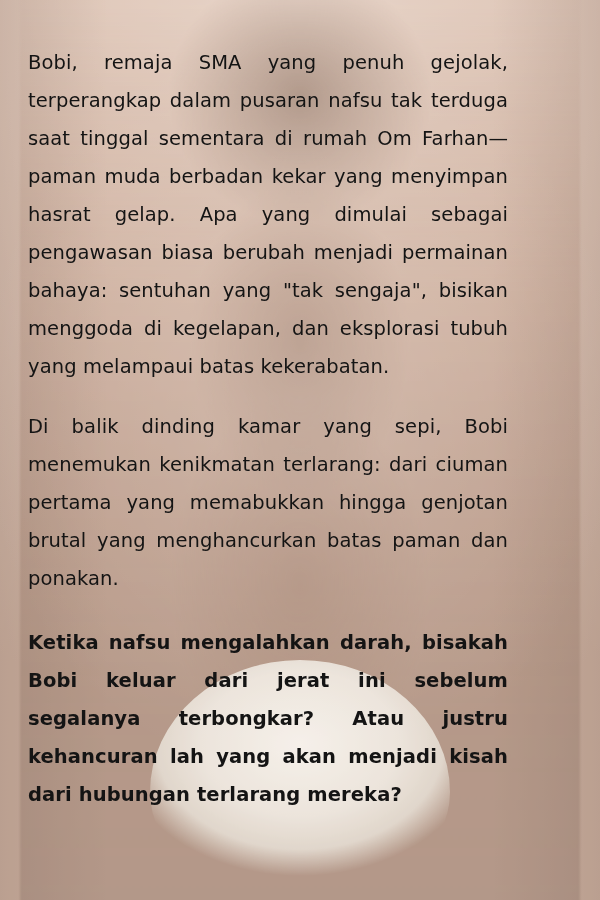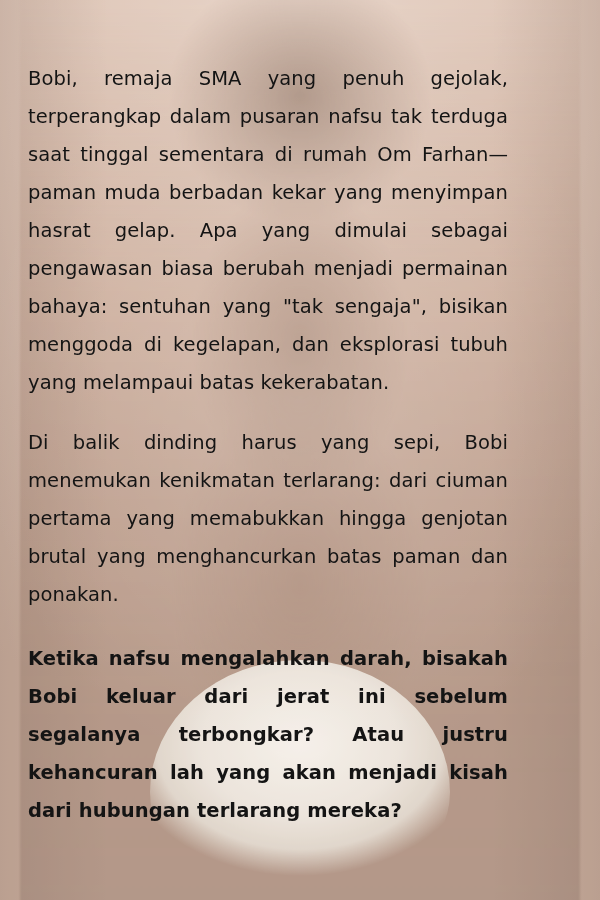--- a/index.html
+++ b/index.html
@@ -69,21 +69,21 @@
   }
 
   
   .content {
     position: absolute;
     left: 0;
     top: 0;
     width: 536px;
     height: 900px;
     box-sizing: border-box;
-    padding: 60px 28px 30px 28px;
+    padding: 44px 28px 30px 28px;
   }
 
   p {
     margin: 0 0 22px 0;
     color: #141414;
     font-size: 19.5px;
     line-height: 38px;
     text-align: justify;
     text-justify: inter-word;
     letter-spacing: 0.1px;
@@ -106,19 +106,19 @@
 
   <div class="bg-base"></div>
   <div class="bg-figure"></div>
   <div class="bg-brief"></div>
   <div class="bg-vignette"></div>
   <div class="bg-wash"></div>
 
   <div class="content">
     <p class="para-normal">Bobi, remaja SMA yang penuh gejolak, terperangkap dalam pusaran nafsu tak terduga saat tinggal sementara di rumah Om Farhan—paman muda berbadan kekar yang menyimpan hasrat gelap. Apa yang dimulai sebagai pengawasan biasa berubah menjadi permainan bahaya: sentuhan yang "tak sengaja", bisikan menggoda di kegelapan, dan eksplorasi tubuh yang melampaui batas kekerabatan.</p>
 
-    <p class="para-normal">Di balik dinding harus yang sepi, Bobi menemukan kenikmatan terlarang: dari ciuman pertama yang memabukkan hingga genjotan brutal yang menghancurkan batas paman dan ponakan.</p>
+    <p class="para-normal">Di balik dinding kamar yang sepi, Bobi menemukan kenikmatan terlarang: dari ciuman pertama yang memabukkan hingga genjotan brutal yang menghancurkan batas paman dan ponakan.</p>
 
     <p class="para-bold">Ketika nafsu mengalahkan darah, bisakah Bobi keluar dari jerat ini sebelum segalanya terbongkar? Atau justru kehancuran lah yang akan menjadi kisah dari hubungan terlarang mereka?</p>
 
   </div>
 
 </div>
 
 </body></html>

